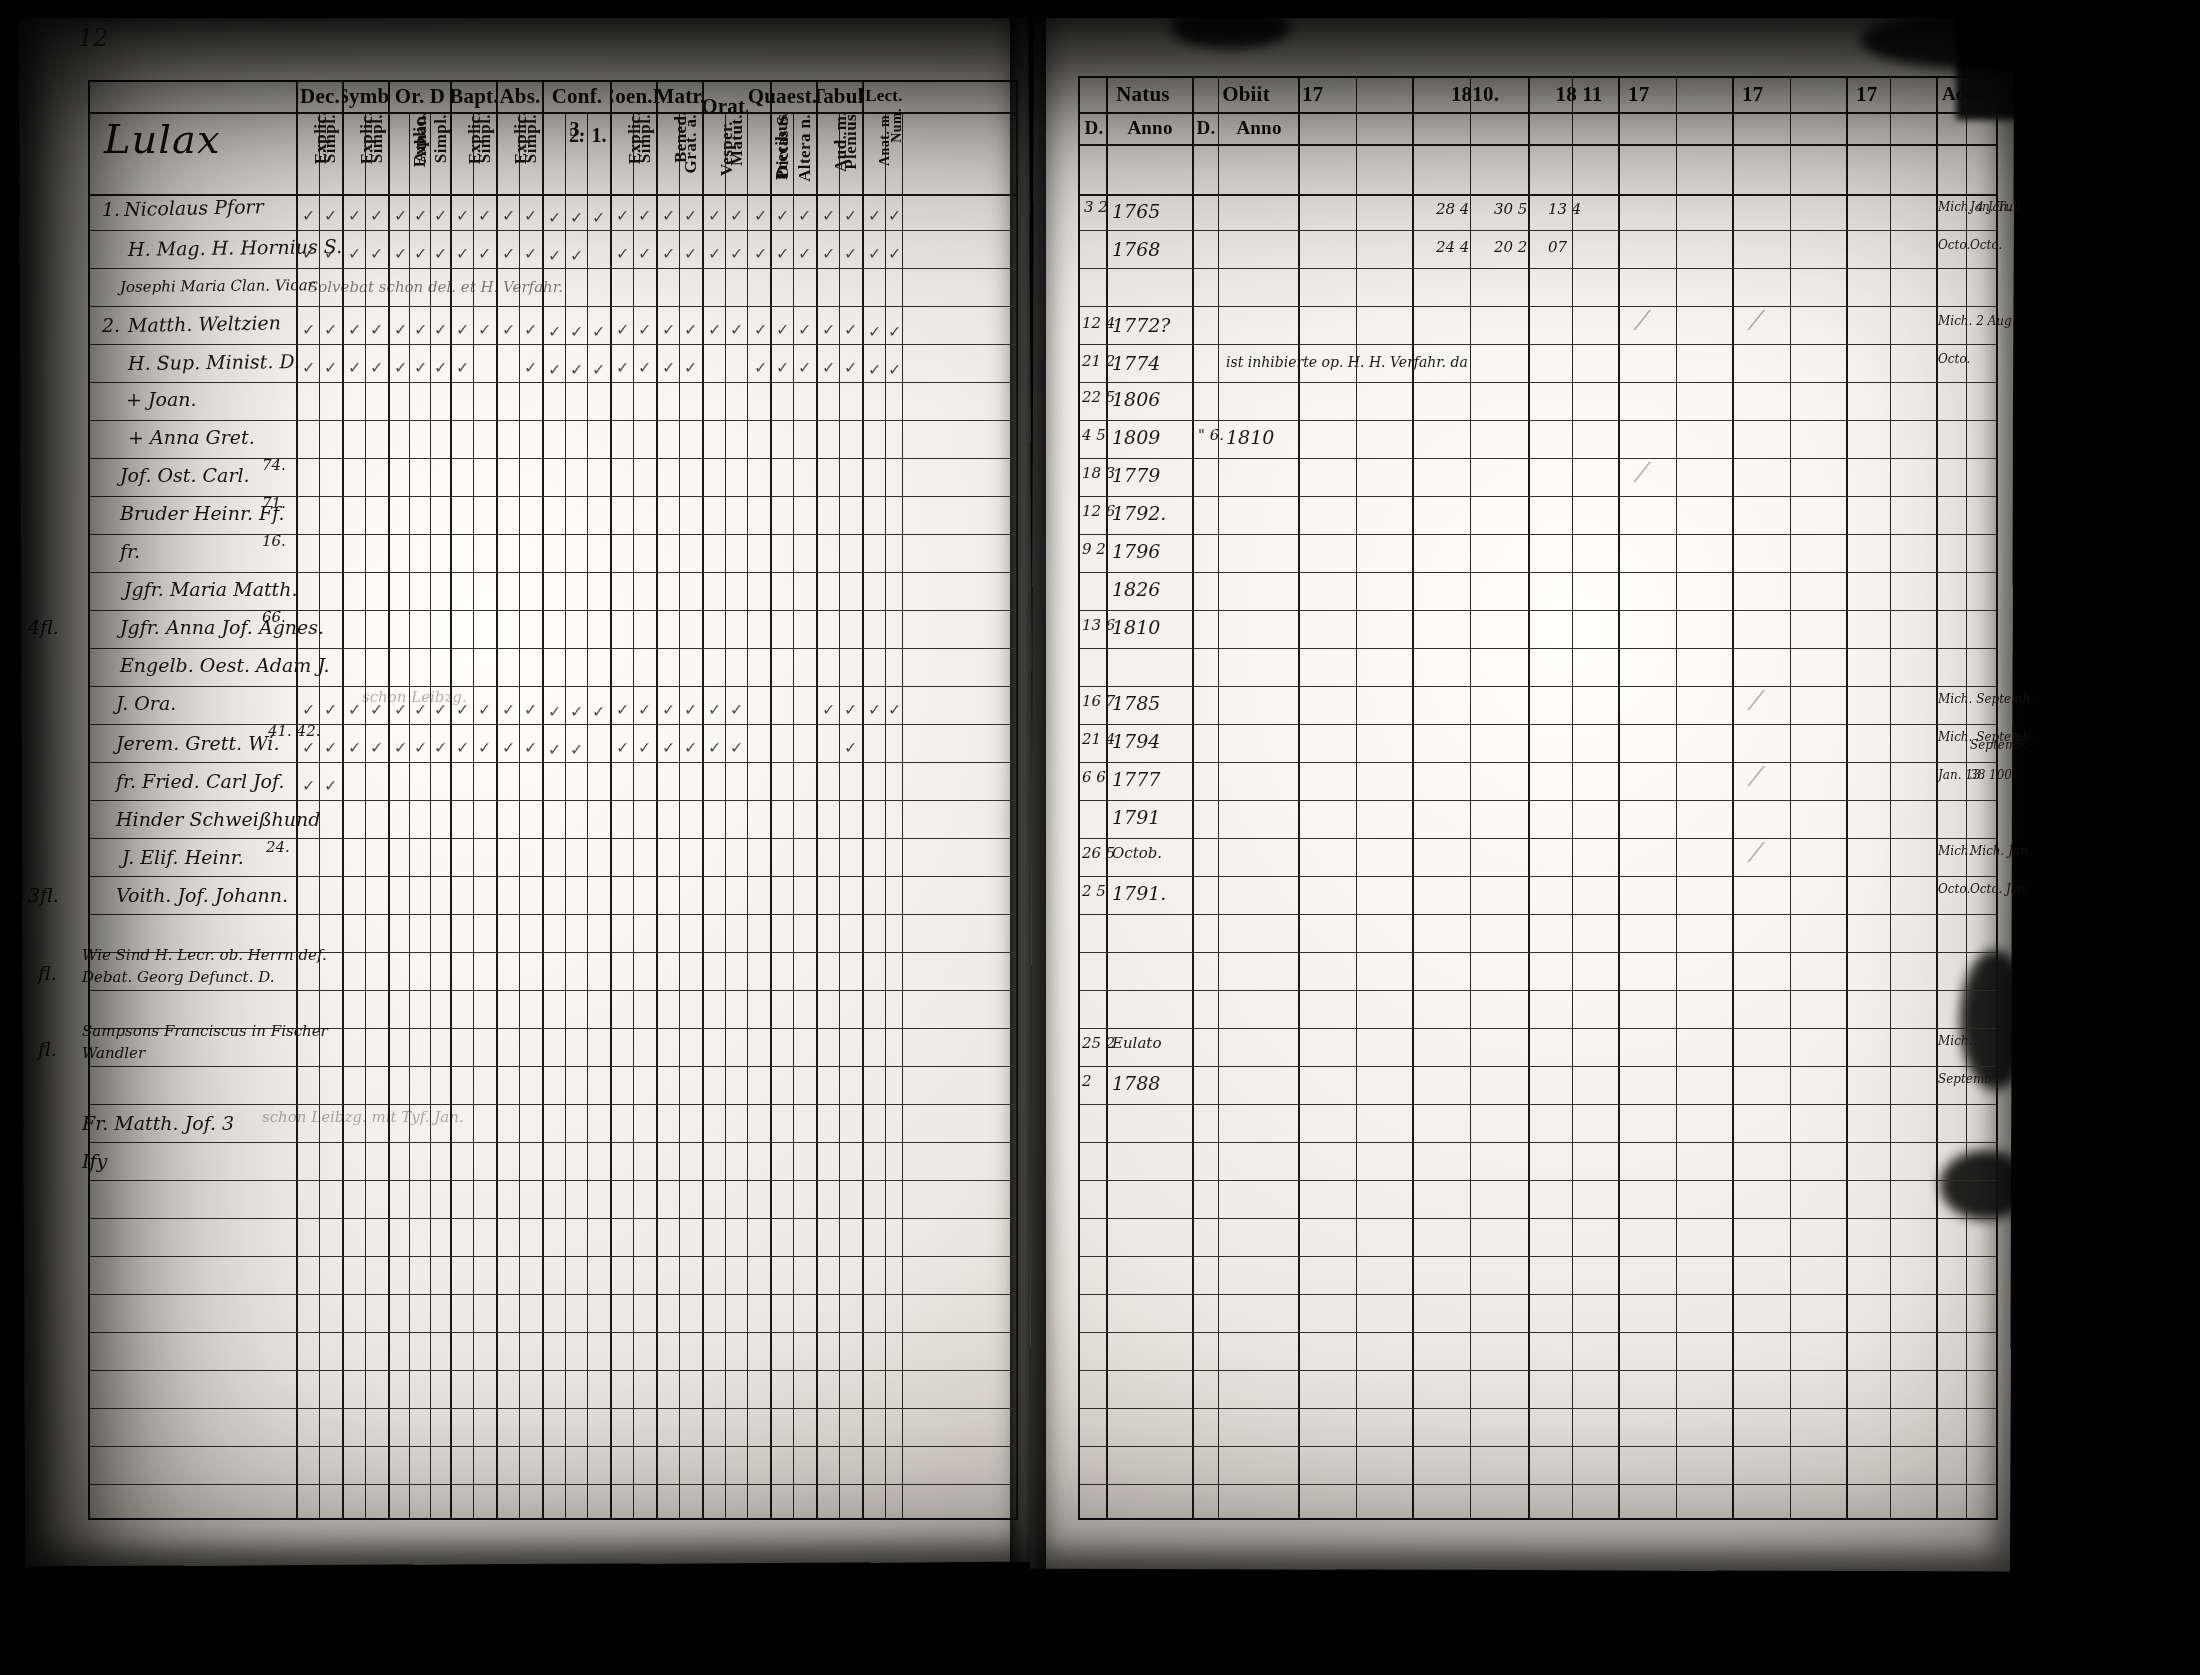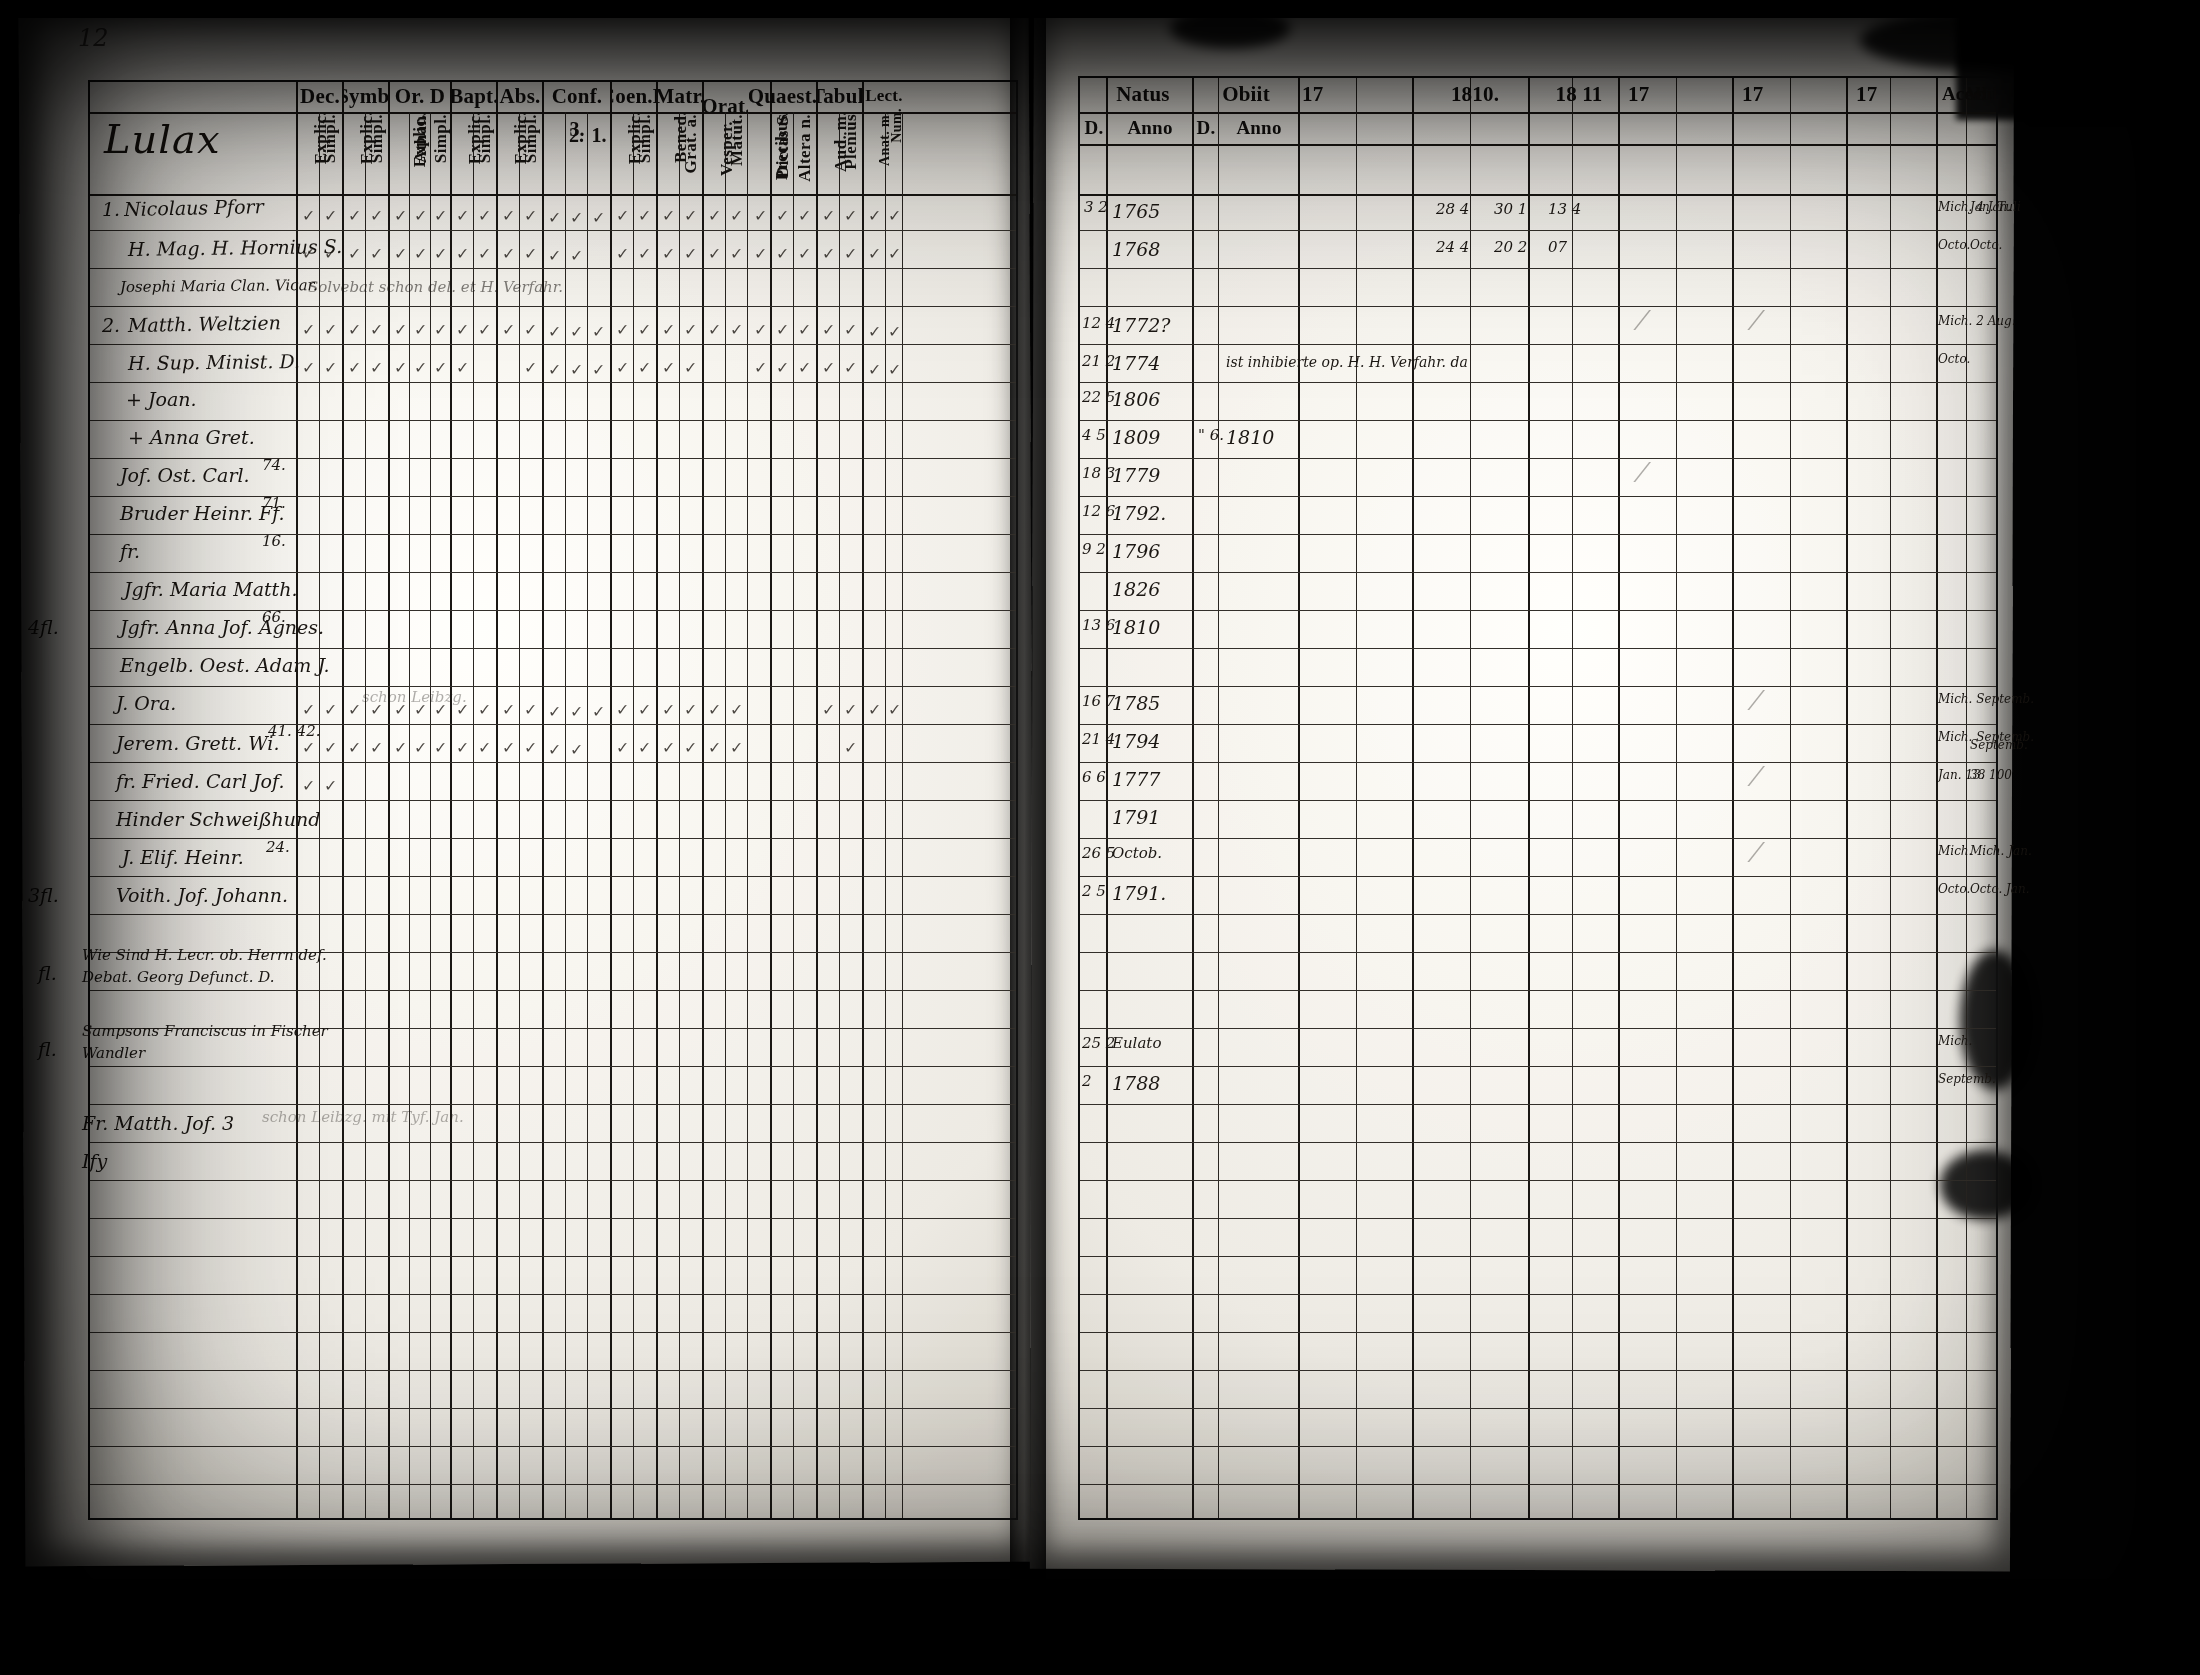--- a/index.html
+++ b/index.html
@@ -700,21 +700,21 @@
     <div class="hline thin" style="top:1216px;"></div>
     <div class="hline thin" style="top:1254px;"></div>
     <div class="hline thin" style="top:1292px;"></div>
     <div class="hline thin" style="top:1330px;"></div>
     <div class="hline thin" style="top:1368px;"></div>
     <div class="hline thin" style="top:1406px;"></div>
 
     <div class="hand sm" style="left:4px; top:122px; line-height:14px;">3 2</div>
     <div class="hand md" style="left:32px; top:122px;">1765</div>
     <div class="hand sm" style="left:356px; top:122px;">28 4</div>
-    <div class="hand sm" style="left:414px; top:122px;">30 1</div>
+    <div class="hand sm" style="left:414px; top:122px;">30 5</div>
     <div class="hand sm" style="left:468px; top:122px;">13 4</div>
     <div class="hand sm" style="left:858px; top:122px; font-size:12px;">Mich. 4 Jan.</div>
     <div class="hand sm" style="left:890px; top:122px; font-size:12px;">Jan. Tuli</div>
 
     <div class="hand md" style="left:32px; top:160px;">1768</div>
     <div class="hand sm" style="left:356px; top:160px;">24 4</div>
     <div class="hand sm" style="left:414px; top:160px;">20 2</div>
     <div class="hand sm" style="left:468px; top:160px;">07</div>
     <div class="hand sm" style="left:858px; top:160px; font-size:12px;">Octo.</div>
     <div class="hand sm" style="left:890px; top:160px; font-size:12px;">Octo.</div>

